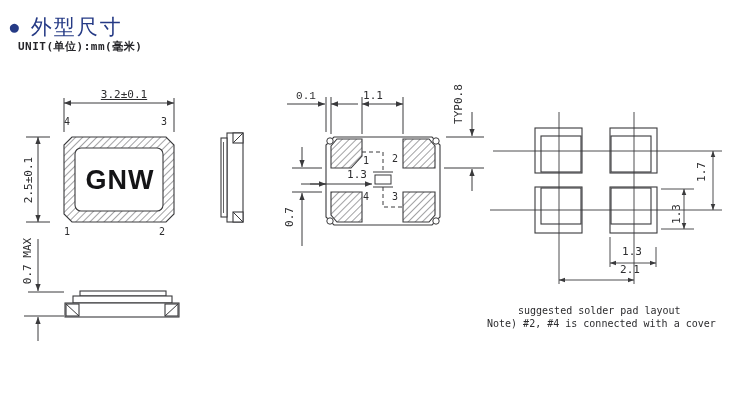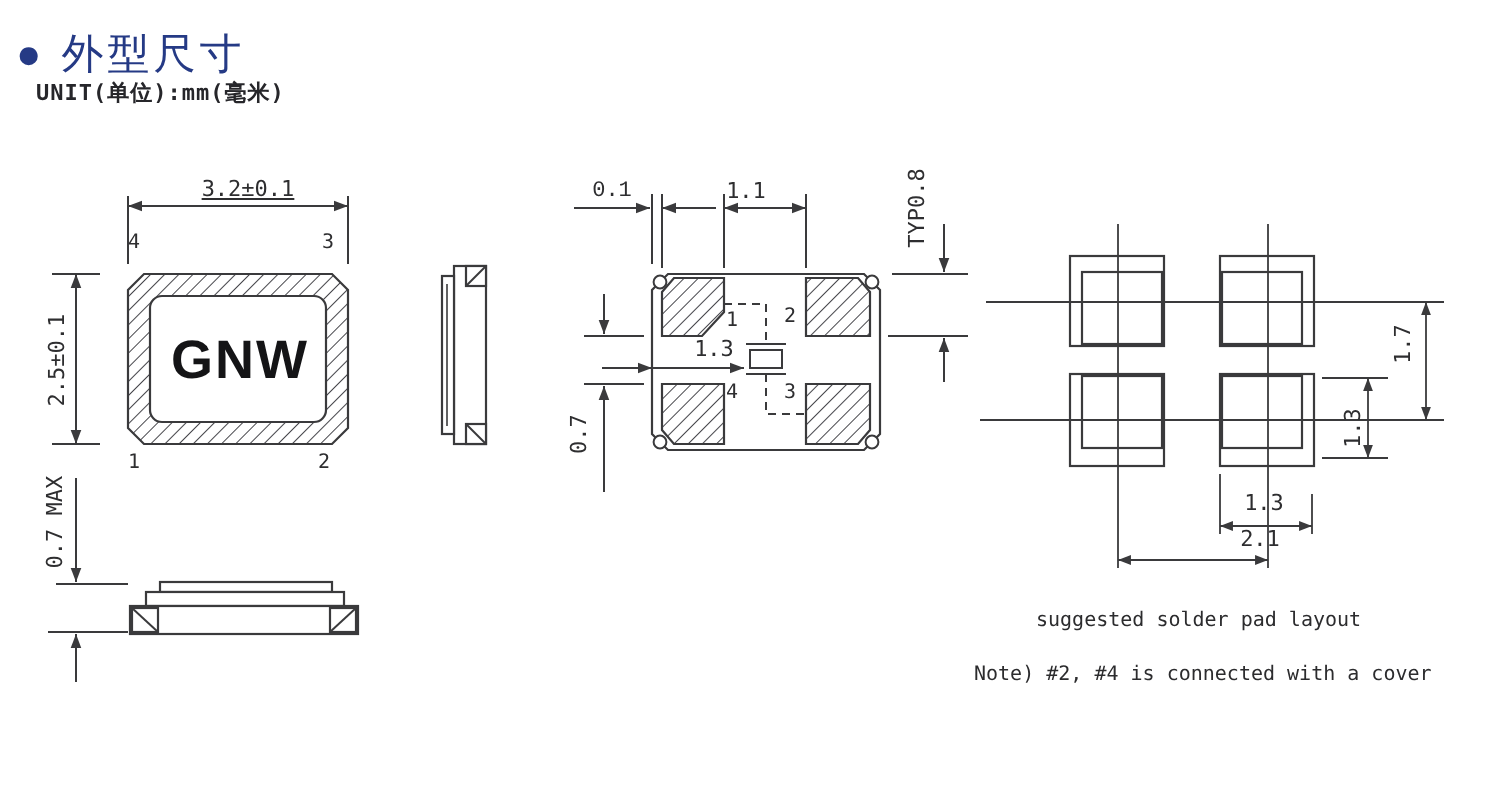--- a/index.html
+++ b/index.html
@@ -161,15 +161,15 @@
   <div class="abs num" style="left:389px;top:153px;width:12px;">2</div>
   <div class="abs num" style="left:360px;top:191px;width:12px;">4</div>
   <div class="abs num" style="left:389px;top:191px;width:12px;">3</div>
 
   <div class="abs dim vtext" style="left:690px;top:166px;width:24px;height:12px;">1.7</div>
   <div class="abs dim vtext" style="left:665px;top:208px;width:24px;height:12px;">1.3</div>
   <div class="abs dim" style="left:617px;top:246px;width:30px;">1.3</div>
   <div class="abs dim" style="left:583px;top:264px;width:30px;margin-left:32px;">2.1</div>
   <div class="abs caption" style="left:518px;top:305px;width:160px;">suggested solder pad layout</div>
 
-  <div class="abs note" style="left:487px;top:332px;">Note) #2, #4 is connected with a cover</div>
+  <div class="abs note" style="left:487px;top:318px;">Note) #2, #4 is connected with a cover</div>
 
 </div>
 
 </body></html>

